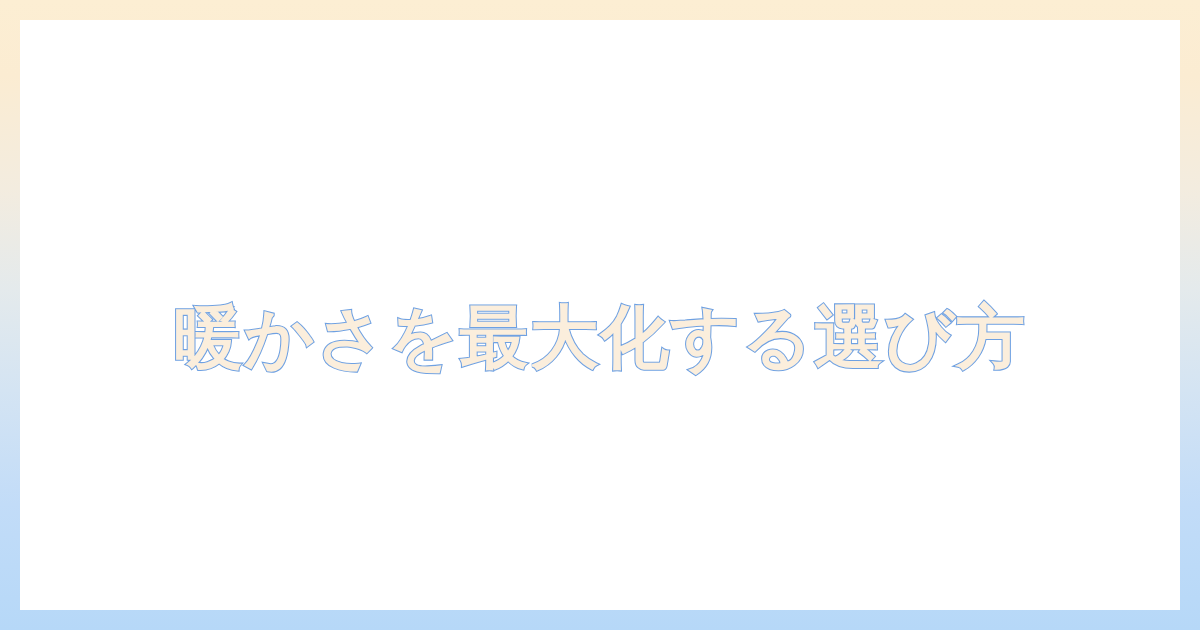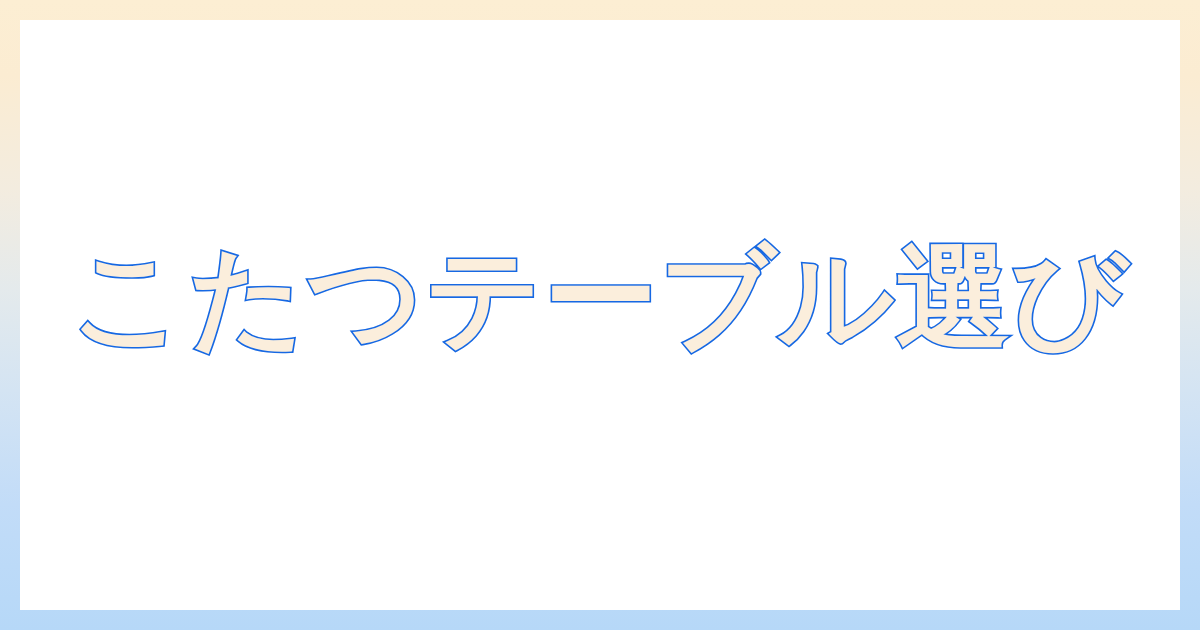--- a/index.html
+++ b/index.html
@@ -100,20 +100,20 @@
     transform: scaleX(1.0);
   }
 </style>
 </head>
 <body>
 
 <div class="canvas">
   <div class="inner">
     <div class="stack">
 
-      <div class="title-wrap">
-        <span class="title">こたつテーブル選び</span>
+
+      <div class="subtitle-wrap">
+        <span class="subtitle">暖かさを最大化する選び方</span>
       </div>
-
 
     </div>
   </div>
 </div>
 
 </body></html>

